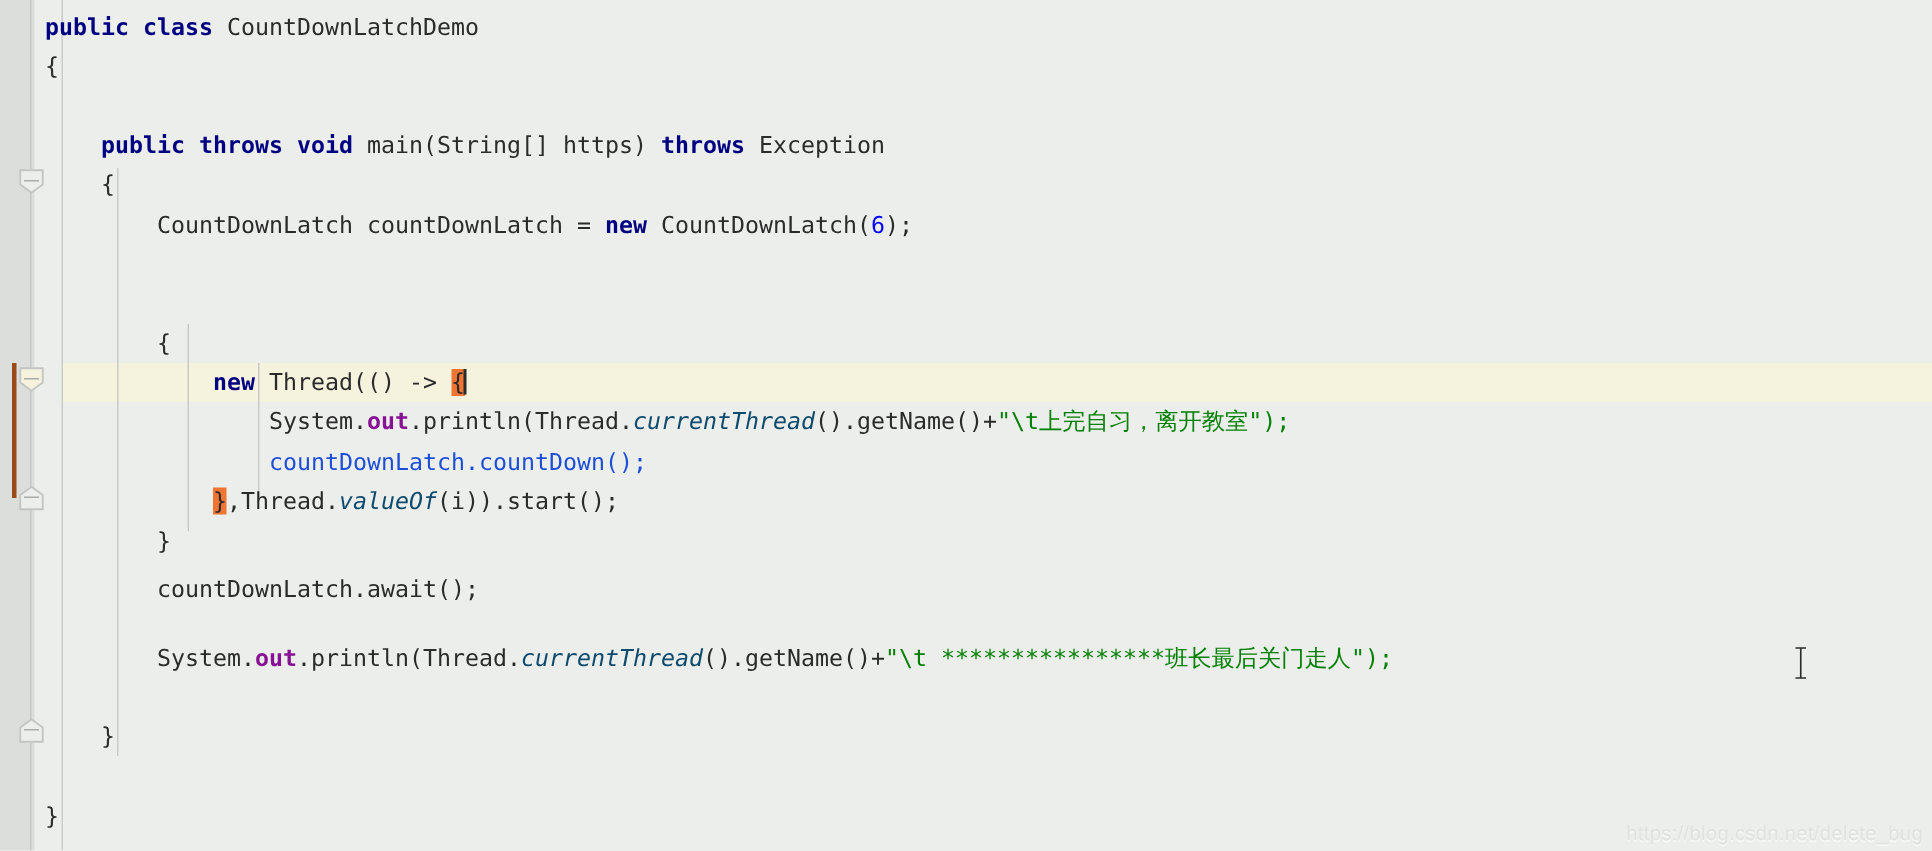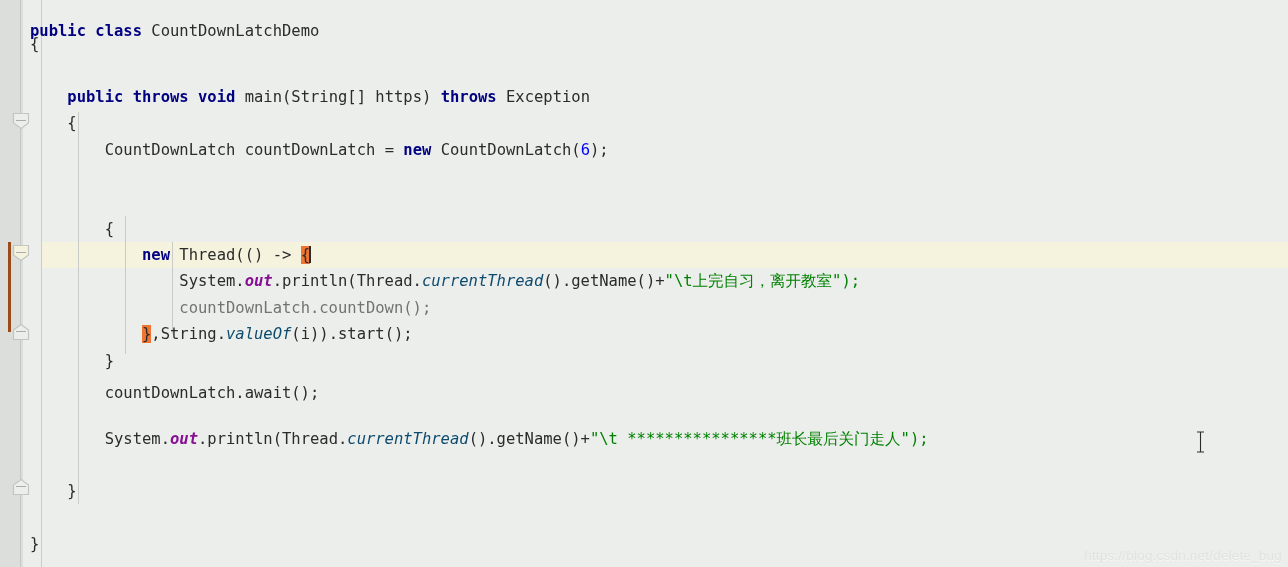--- a/index.html
+++ b/index.html
@@ -58,23 +58,23 @@
     background:#f5f2dd;
   }
   .indent-guide{
     position:absolute;width:1px;background:#c8cbc8;
   }
   
   .kw{color:#000080;font-weight:bold;}
   .num{color:#0000ff;}
   .str{color:#008000;}
   .plain{color:#2b2b2b;}
-  .field{color:#871094;font-style:italic;font-weight:bold;}
+  .field{color:#871094;font-weight:bold;}
   .statm{color:#0c4a6e;font-style:italic;}
-  .purple{color:#737373;}
+  .purple{color:#1d4ed8;}
   .brace-match{
     background:#f07533;color:#2b2b2b;
   }
   .caret{
     display:inline-block;width:0;border-left:2px solid #2b2b2b;
     height:17px;vertical-align:-3px;margin-left:-1px;
   }
   
   .ibeam{
     position:absolute;width:9px;height:22px;
@@ -137,21 +137,21 @@
     </div>
   </div>
 
   <div class="indent-guide" style="left:78px;top:112px;height:392px;"></div>
   <div class="indent-guide" style="left:125px;top:216px;height:138px;"></div>
   <div class="indent-guide" style="left:172px;top:242px;height:92px;"></div>
 
   <div class="code">
 
     
-    <div class="line" style="top:18px;"><span class="kw">public</span> <span class="kw">class</span> <span class="plain">CountDownLatchDemo</span></div>
+    <div class="line" style="top:5px;"><span class="kw">public</span> <span class="kw">class</span> <span class="plain">CountDownLatchDemo</span></div>
 
     
     <div class="line" style="top:31px;"><span class="plain">{</span></div>
 
     
     <div class="line" style="top:84px;">    <span class="kw">public</span> <span class="kw">throws</span> <span class="kw">void</span> <span class="plain">main(String[] https)</span> <span class="kw">throws</span> <span class="plain">Exception</span></div>
 
     
     <div class="line" style="top:110px;">    <span class="plain">{</span></div>
 
@@ -166,21 +166,21 @@
     
     <div class="line" style="top:242px;">            <span class="kw">new</span> <span class="plain">Thread(() -&gt; </span><span class="brace-match">{</span><span class="caret"></span></div>
 
     
     <div class="line" style="top:268px;">                <span class="plain">System.</span><span class="field">out</span><span class="plain">.println(Thread.</span><span class="statm">currentThread</span><span class="plain">().getName()+</span><span class="str">"\t</span><span class="str">上完自习，离开教室");</span></div>
 
     
     <div class="line" style="top:295px;">                <span class="purple">countDownLatch.countDown();</span></div>
 
     
-    <div class="line" style="top:321px;">            <span class="brace-match">}</span><span class="plain">,String.</span><span class="statm">valueOf</span><span class="plain">(i)).start();</span></div>
+    <div class="line" style="top:321px;">            <span class="brace-match">}</span><span class="plain">,Thread.</span><span class="statm">valueOf</span><span class="plain">(i)).start();</span></div>
 
     
     <div class="line" style="top:348px;">        <span class="plain">}</span></div>
 
     
     <div class="line" style="top:380px;">        <span class="plain">countDownLatch.await();</span></div>
 
     
     <div class="line" style="top:426px;">        <span class="plain">System.</span><span class="field">out</span><span class="plain">.println(Thread.</span><span class="statm">currentThread</span><span class="plain">().getName()+</span><span class="str">"\t</span><span class="str"> ****************</span><span class="str">班长最后关门走人");</span></div>
 

